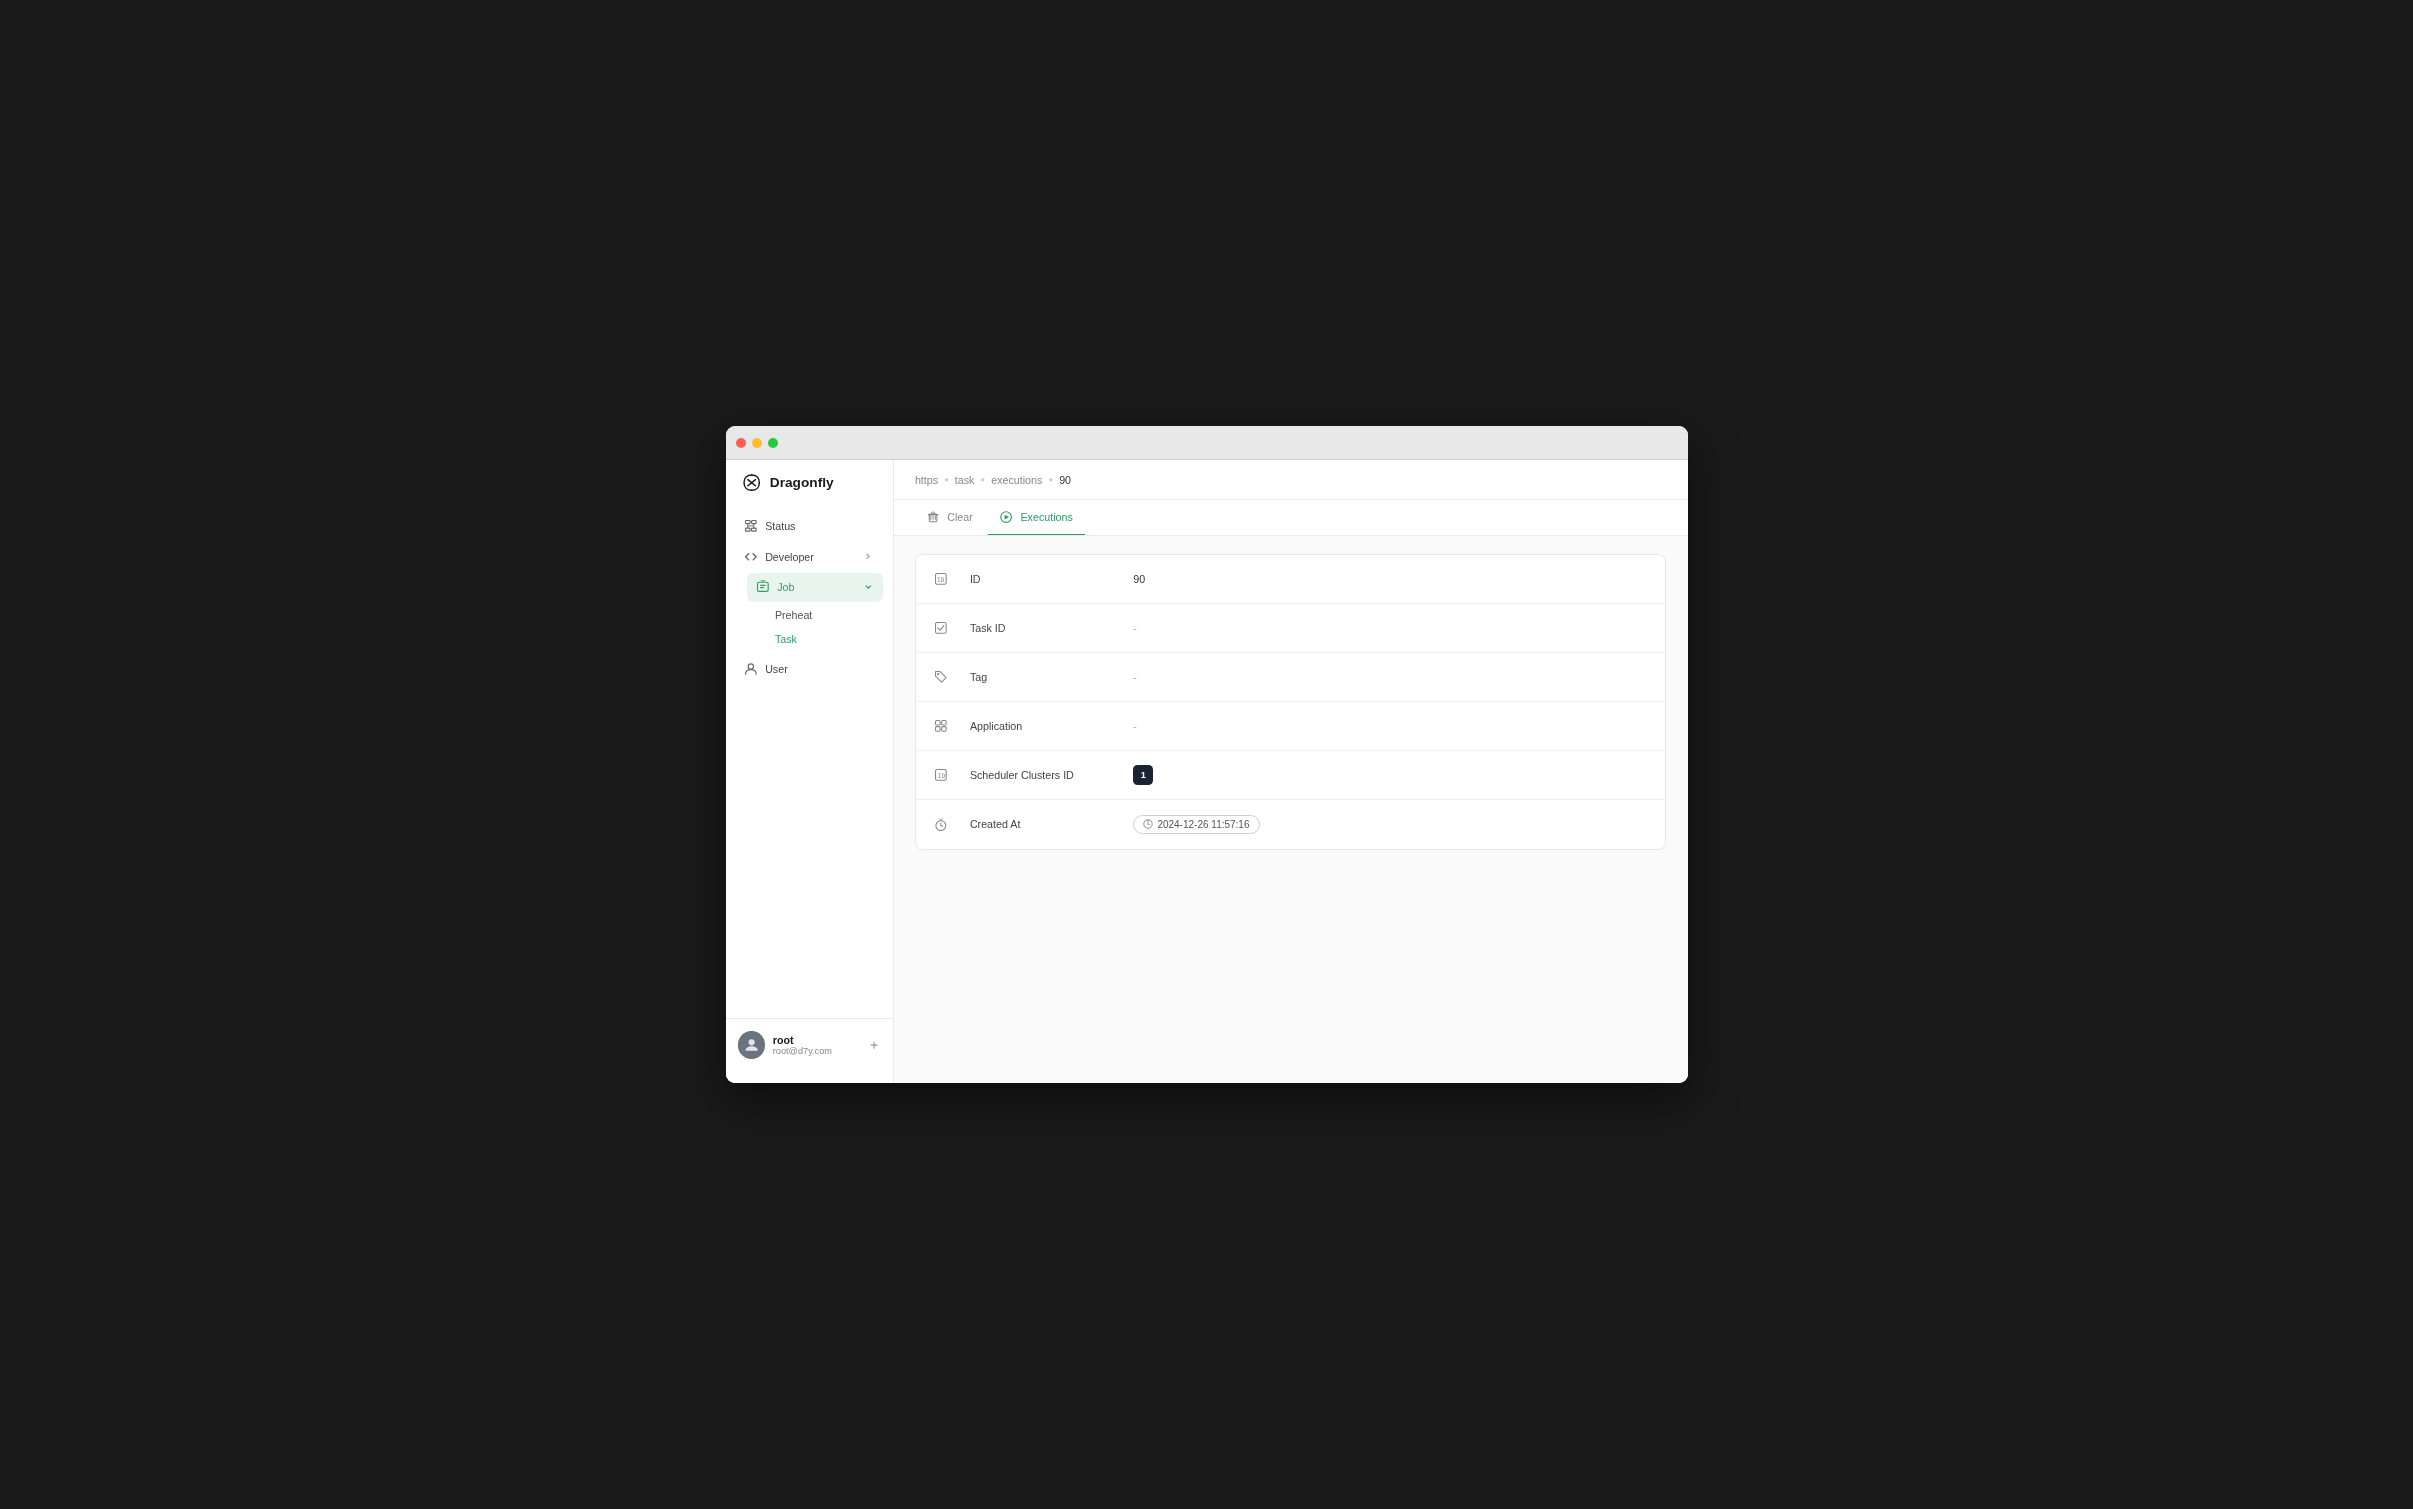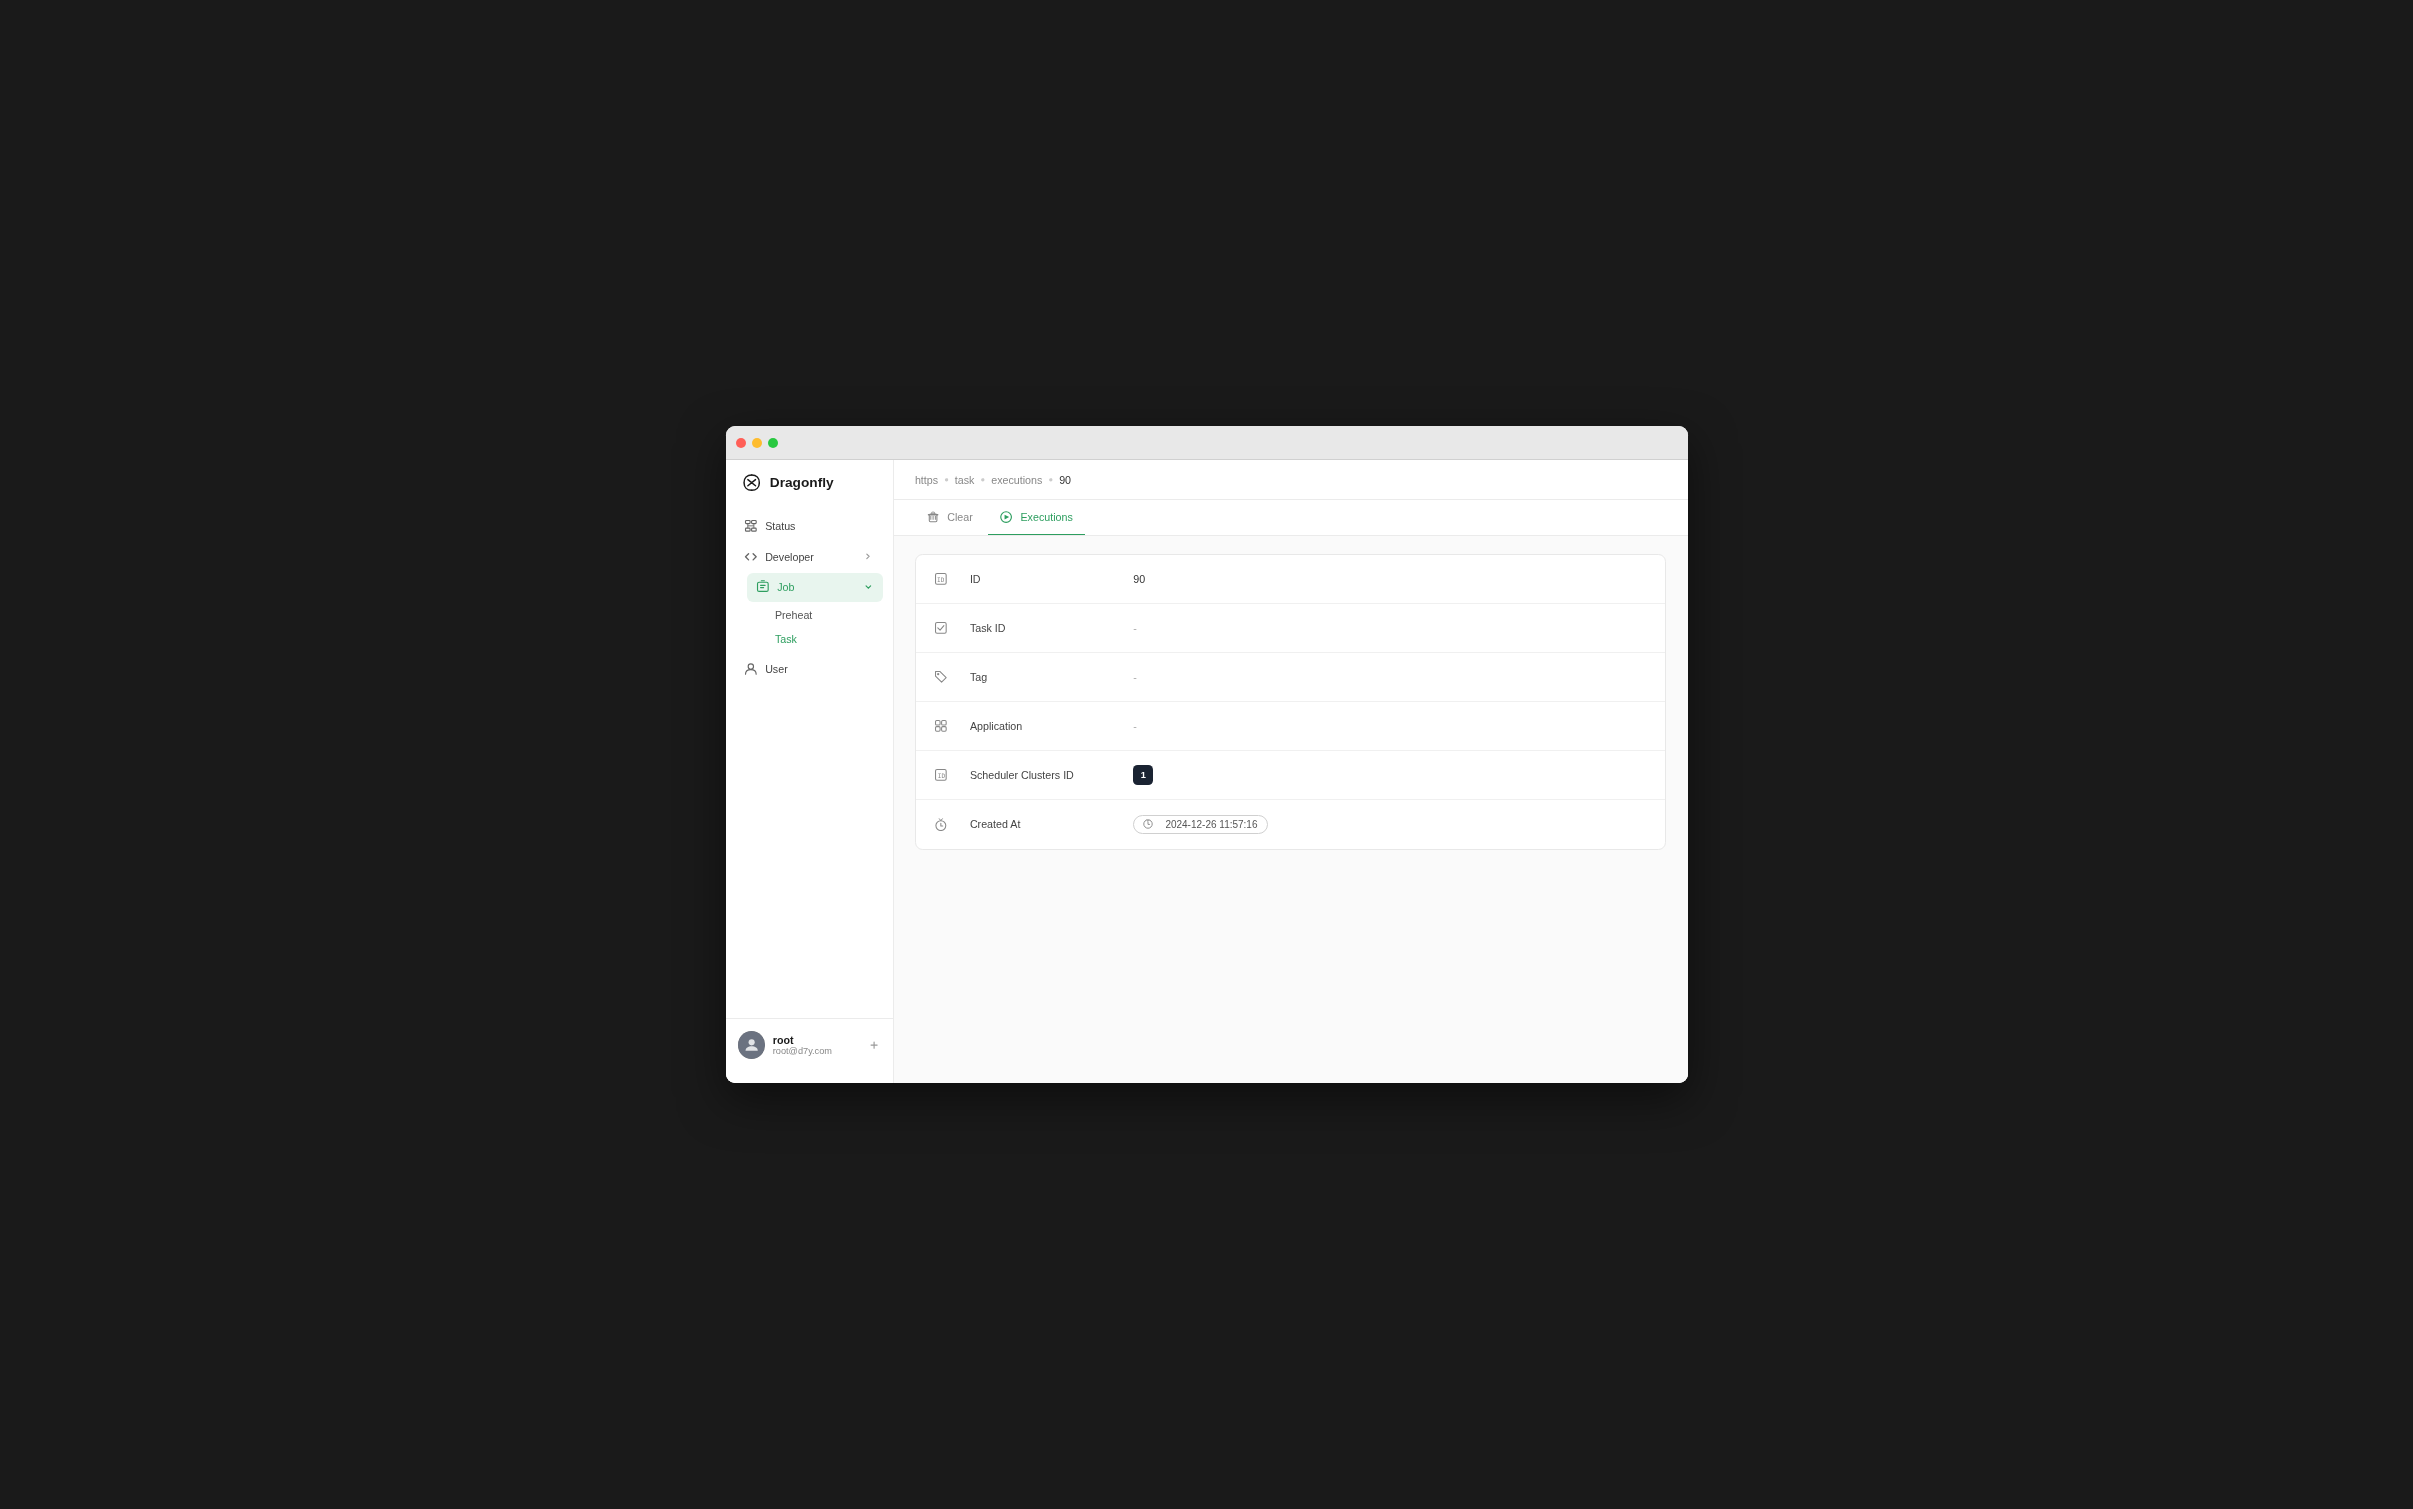--- a/index.html
+++ b/index.html
@@ -269,21 +269,21 @@
       justify-content: center;
       width: 20px; height: 20px;
       border-radius: 4.6px;
       background: #1a2332;
       color: #fff;
       font-size: 9.2px;
       font-weight: 600;
     }
     .created-badge {
       display: inline-flex;
-      gap: 12px;
+      gap: 4px;
       padding: 3.1px 9.2px;
       border: 0.8px solid #d0d0d0;
       border-radius: 15.3px;
       font-size: 10px;
       color: #555;
     }
 
     
     svg { display: block; }
   </style>

